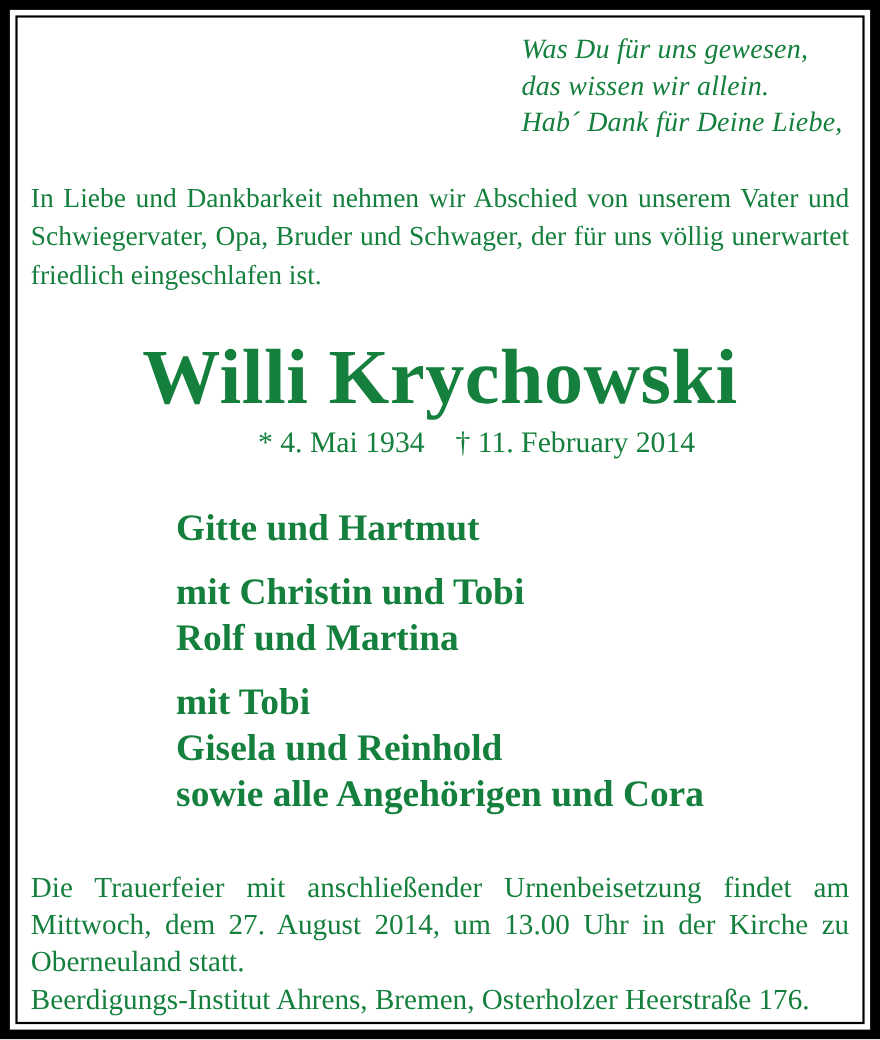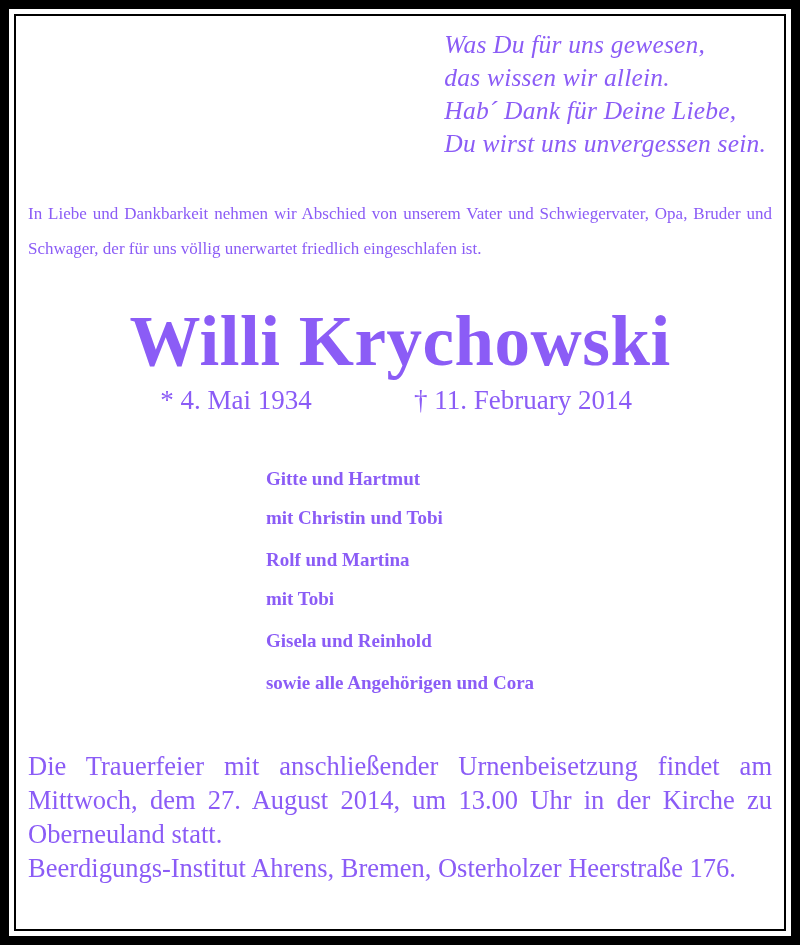--- a/index.html
+++ b/index.html
@@ -7,21 +7,21 @@
     padding: 0;
     background: #ffffff;
   }
   .notice {
     position: relative;
     width: 800px;
     height: 945px;
     box-sizing: border-box;
     background: #ffffff;
     font-family: "Liberation Serif", "DejaVu Serif", serif;
-    color: #8b5cf6;
+    color: #15803d;
     overflow: hidden;
     text-decoration: underline;
   }
   
   .frame-outer {
     position: absolute;
     left: 0;
     top: 0;
     width: 800px;
     height: 945px;
@@ -65,21 +65,21 @@
   }
   .poem-line {
     display: block;
     white-space: nowrap;
   }
 
   
   .intro {
     margin: 0;
     padding-top: 36px;
-    font-size: 17px;
+    font-size: 25px;
     line-height: 35px;
     text-align: justify;
     text-justify: inter-word;
     hyphens: none;
   }
 
   
   .name {
     margin: 0;
     padding-top: 44px;
@@ -94,47 +94,48 @@
   .dates {
     margin: 0;
     padding-top: 11px;
     display: flex;
     justify-content: center;
     font-size: 27px;
     line-height: 34px;
   }
   .date-birth {
     width: 300px;
-    text-align: center;
+    text-align: right;
     padding-left: 0px;
     white-space: nowrap;
   }
   .date-death {
     width: 300px;
     text-align: left;
     padding-left: 28px;
     white-space: nowrap;
   }
 
   
   .family {
     margin: 0;
     padding-top: 39px;
     text-align: center;
   }
   .family-inner {
     display: inline-block;
     text-align: left;
     font-weight: bold;
-    font-size: 19px;
+    font-size: 34px;
     line-height: 39px;
   }
   .family-line {
     display: block;
     white-space: nowrap;
+    margin-top: 19px;
   }
   .family-line.group-start {
     margin-top: 3px;
   }
 
   
   .details {
     margin: 0;
     padding-top: 47px;
     font-size: 26.5px;
@@ -159,21 +160,20 @@
   <div class="frame-outer"></div>
   <div class="frame-inner"></div>
 
   <div class="content">
 
     <div class="poem">
       <div class="poem-inner">
         <span class="poem-line">Was Du für uns gewesen,</span>
         <span class="poem-line">das wissen wir allein.</span>
         <span class="poem-line">Hab´ Dank für Deine Liebe,</span>
-        <span class="poem-line">Du wirst uns unvergessen sein.</span>
       </div>
     </div>
 
     <p class="intro">In Liebe und Dankbarkeit nehmen wir Abschied von unserem Vater und Schwiegervater, Opa, Bruder und Schwager, der für uns völlig unerwartet friedlich eingeschlafen ist.</p>
 
     <h1 class="name">Willi Krychowski</h1>
 
     <div class="dates">
       <span class="date-birth">* 4. Mai 1934</span>
       <span class="date-death">† 11. February 2014</span>

